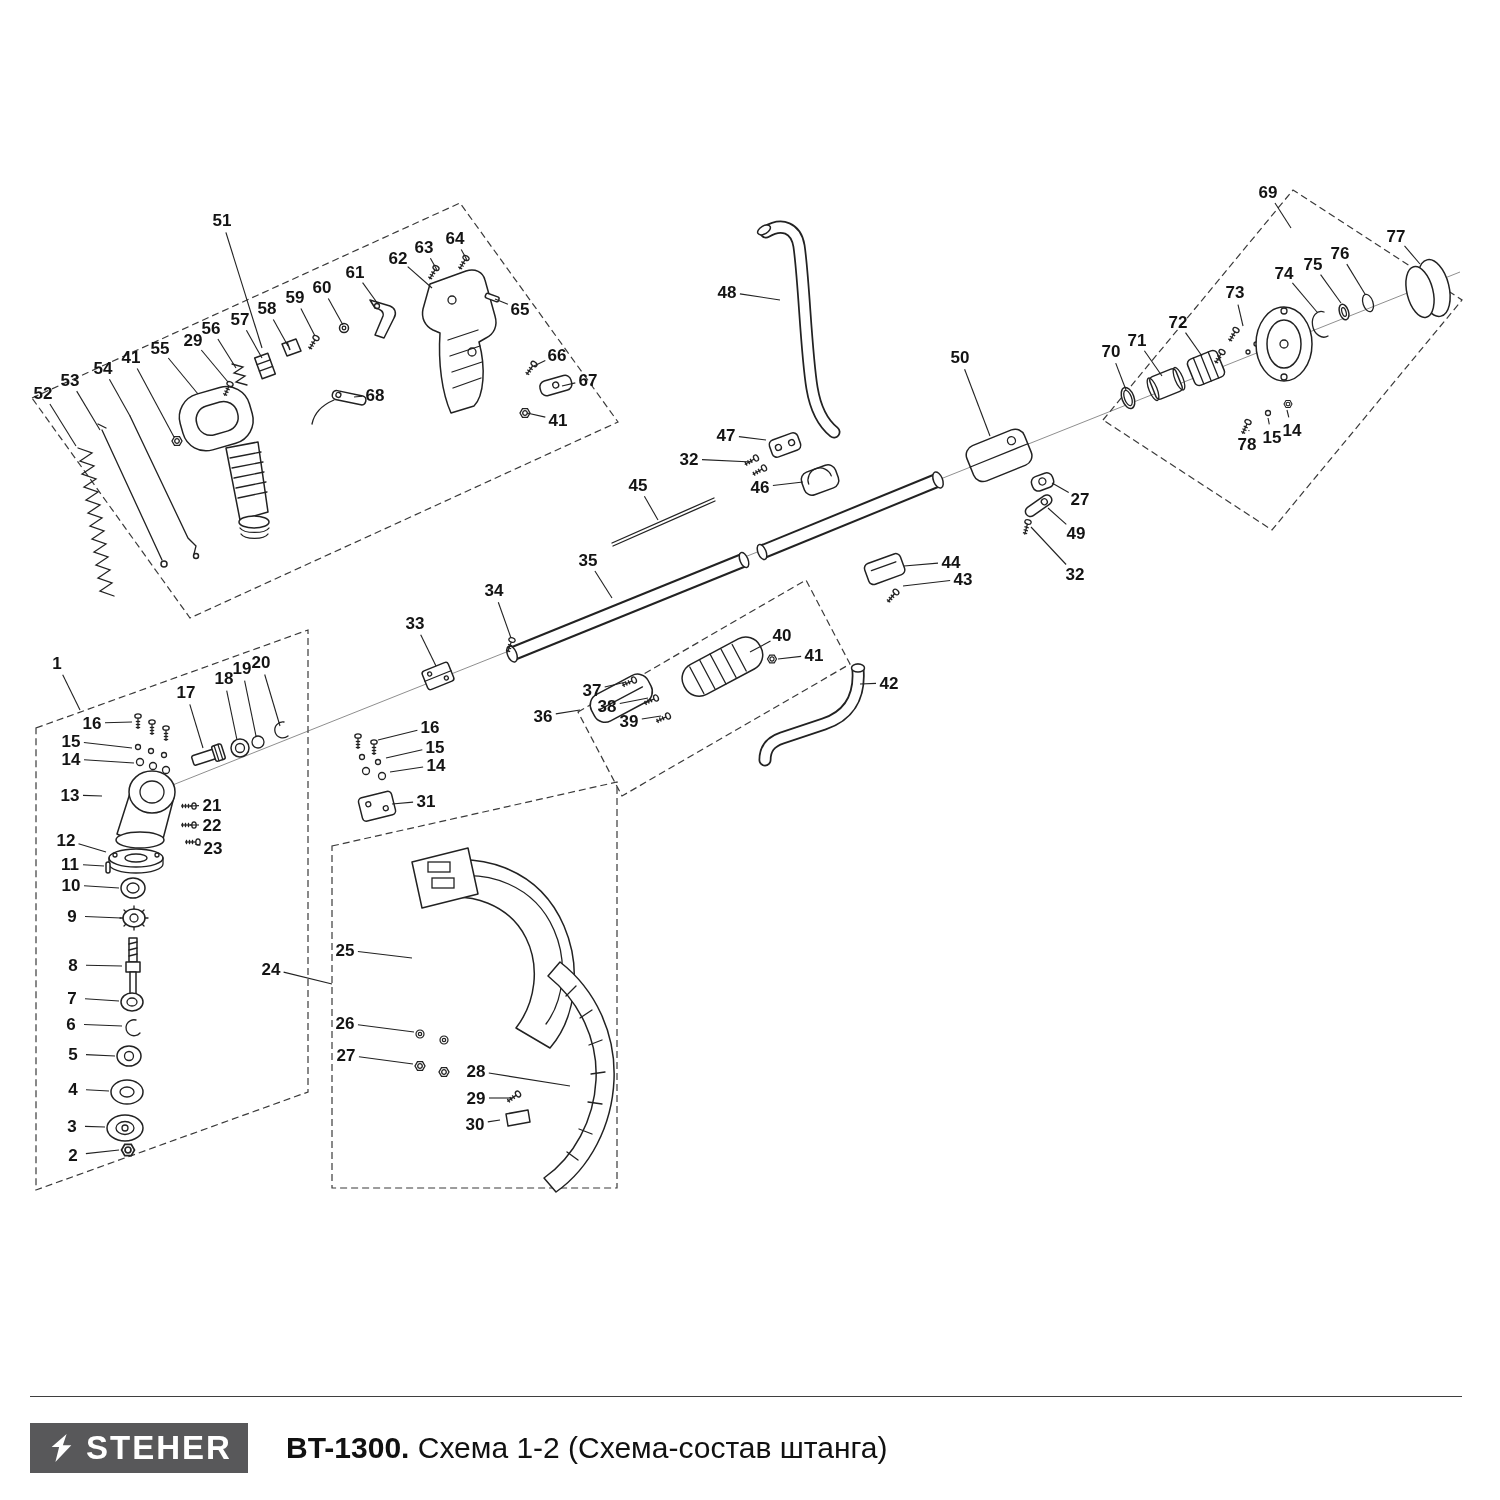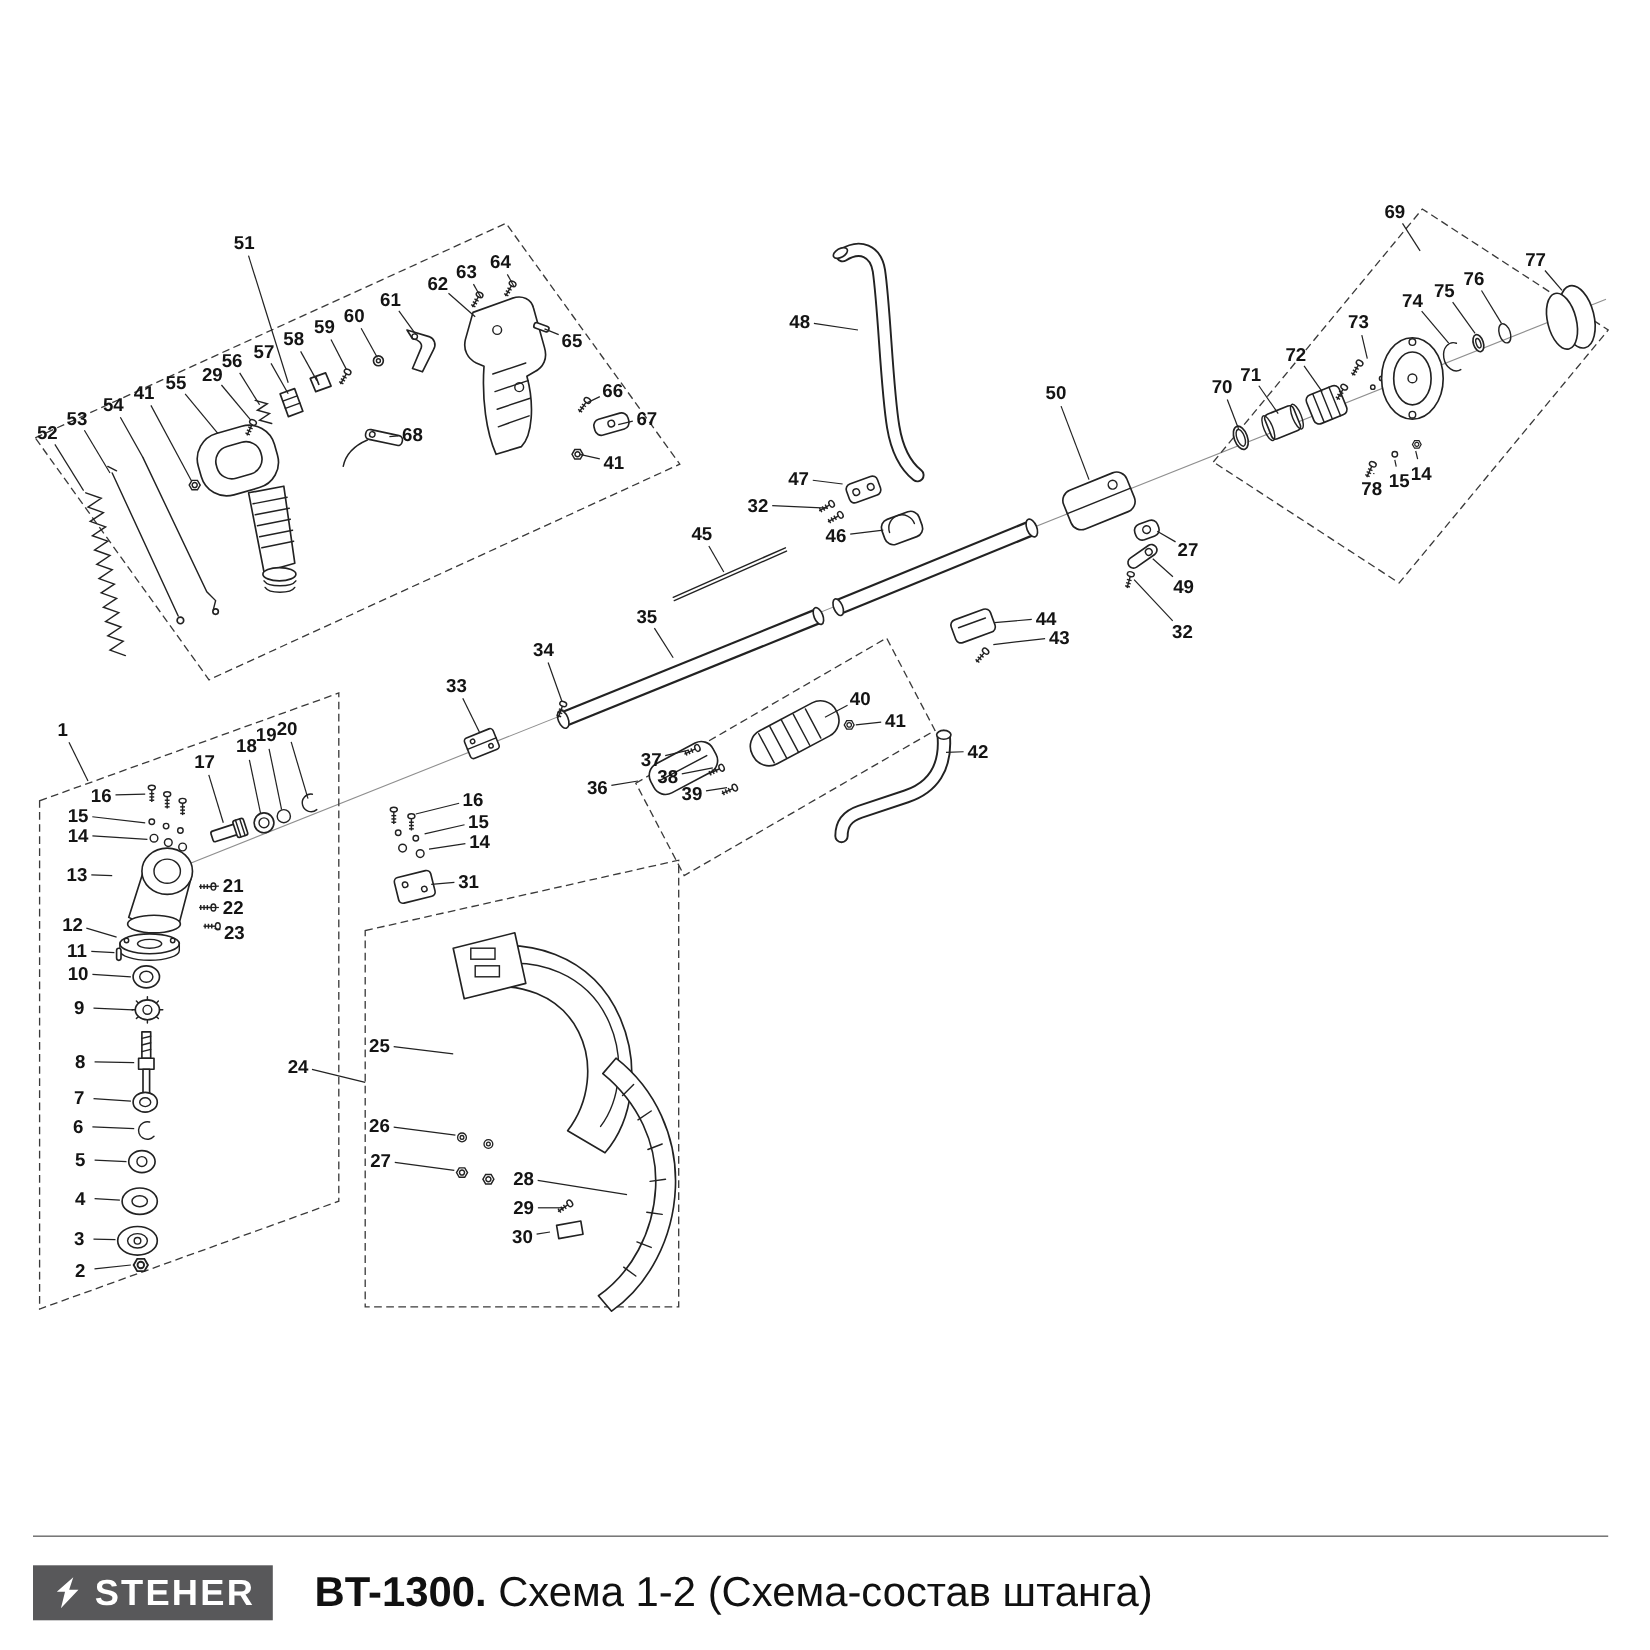--- a/index.html
+++ b/index.html
@@ -19,21 +19,21 @@
 
   #labels-layer text { font:bold 17px "Liberation Sans", sans-serif; fill:#141414; text-anchor:middle; }
   #labels-layer line { stroke:#222; stroke-width:1.1; }
 
   .footer { position:absolute; left:0; top:1396px; width:1492px; }
   .footer-rule { margin:0 30px; border-top:1.5px solid #3f3f3f; }
   .footer-row { display:flex; align-items:center; gap:38px; padding:26px 0 0 30px; }
   .logo { width:218px; height:50px; background:#58585a; color:#fff;
           display:flex; align-items:center; justify-content:center; gap:10px; }
   .logo-text { font-weight:bold; font-size:33px; letter-spacing:2px; }
-  .caption { font-size:38px; color:#111; white-space:nowrap; }
+  .caption { font-size:30px; color:#111; white-space:nowrap; }
   .model { font-weight:bold; }
 </style>
 </head>
 <body>
 
 <div id="canvas">
 
   <svg id="diagram" width="1500" height="1396" viewBox="0 0 1500 1396">
     <defs>
       <g id="scr" fill="#fff" stroke="#222" stroke-width="1.3">

